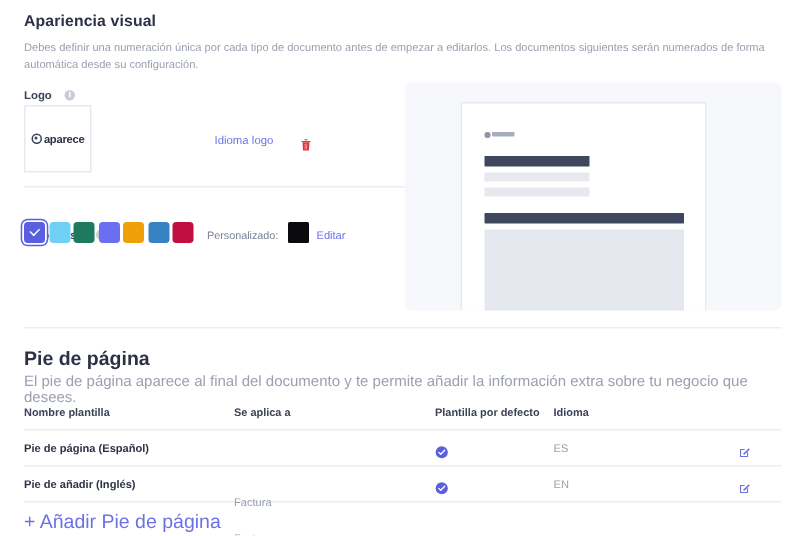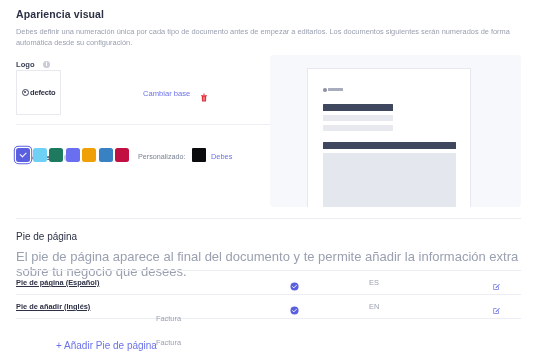--- a/index.html
+++ b/index.html
@@ -261,29 +261,29 @@
     position: absolute;
     left: 16px; top: 218px;
     width: 505px; height: 1px;
     background: #eceef3;
   }
 
   
   .footer-title {
     position: absolute;
     left: 16px; top: 231px;
-    font-size: 10px;
-    font-weight: normal;
+    font-size: 13px;
+    font-weight: bold;
     color: #2c3145;
   }
   .footer-desc {
     position: absolute;
     left: 16px; top: 249px;
     width: 505px;
-    font-size: 13px;
+    font-size: 10px;
     color: #9aa0b0;
   }
 
   .table {
     position: absolute;
     left: 16px; top: 270px;
     width: 505px;
   }
   .thead {
     position: relative;
@@ -308,21 +308,20 @@
     border-top: 1px solid #eceef3;
   }
   .td {
     position: absolute;
     top: 7px;
     font-size: 7.4px;
   }
   .td-name {
     font-weight: bold;
     color: #2c3145;
-    text-decoration: underline;
   }
   .td-plain {
     color: #9aa0b0;
     margin-top: 36px;
   }
   .td-lang {
     color: #9aa0b0;
   }
   .check-icon {
     position: absolute;
@@ -337,49 +336,48 @@
     cursor: pointer;
   }
   .table-bottom-border {
     border-top: 1px solid #eceef3;
     height: 0;
   }
 
   .add-link {
     position: absolute;
     left: 16px; top: 340px;
-    font-size: 10px;
+    font-size: 13px;
     color: #6b72e8;
     cursor: pointer;
     white-space: nowrap;
-    margin-left: 40px;
   }
 </style>
 </head>
 <body>
 
 <div class="page">
 
   <section class="appearance">
     <div class="sec-title">Apariencia visual</div>
     <div class="sec-desc">Debes definir una numeración única por cada tipo de documento antes de empezar a editarlos. Los documentos siguientes serán numerados de forma automática desde su configuración.</div>
 
     <div class="logo-label">
       <span class="field-label">Logo</span>
       <span class="info-icon"></span>
     </div>
 
     <div class="logo-box">
       <div class="logo-mark">
         <span class="logo-glyph"></span>
-        <span class="logo-word">defecto</span>
+        <span class="logo-word">aparece</span>
       </div>
     </div>
 
-    <div class="change-logo">Cambiar base</div>
+    <div class="change-logo">Idioma logo</div>
 
     <div class="trash-icon">
       <svg viewBox="0 0 16 18" width="8" height="9" aria-hidden="true">
         <path d="M2 4h12v1.4H2z" fill="#e0323c"></path>
         <path d="M6 1.5h4v1.6H6z" fill="#e0323c"></path>
         <path d="M3.3 5.6h9.4l-0.8 11.2H4.1z" fill="#e0323c"></path>
         <path d="M6.3 7.6h0.9v7.4h-0.9zM8.6 7.6h0.9v7.4h-0.9z" fill="#ffffff" opacity="0.75"></path>
       </svg>
     </div>
 
@@ -395,21 +393,21 @@
         <div class="swatch" style="background: rgb(111, 208, 245);"></div>
         <div class="swatch" style="background: rgb(29, 122, 95);"></div>
         <div class="swatch" style="background: rgb(106, 110, 240);"></div>
         <div class="swatch" style="background: rgb(240, 160, 7);"></div>
         <div class="swatch" style="background: rgb(56, 129, 194);"></div>
         <div class="swatch" style="background: rgb(192, 15, 64);"></div>
       </div>
 
     <div class="custom-label">Personalizado:</div>
     <div class="custom-swatch" id="custom-swatch" style="background: rgb(11, 11, 13);"></div>
-    <div class="edit-link">Debes</div>
+    <div class="edit-link">Editar</div>
   </section>
 
   <div class="preview">
     <div class="doc-sheet">
       <div class="doc-logo">
         <span class="doc-logo-glyph"></span>
         <span class="doc-logo-word"></span>
       </div>
       <div class="doc-bar-dark"></div>
       <div class="doc-bar-light1"></div>
@@ -419,20 +417,26 @@
     </div>
   </div>
 
   <div class="divider-main"></div>
 
   <section>
     <div class="footer-title">Pie de página</div>
     <div class="footer-desc">El pie de página aparece al final del documento y te permite añadir la información extra sobre tu negocio que desees.</div>
 
     <div class="table">
+      <div class="thead">
+        <div class="th c1">Nombre plantilla</div>
+        <div class="th c2">Se aplica a</div>
+        <div class="th c3">Plantilla por defecto</div>
+        <div class="th c4">Idioma</div>
+      </div>
       <div id="table-body">
           <div class="trow">
             <div class="td td-name c1">Pie de página (Español)</div>
             <div class="td td-plain c2">Factura</div>
             <div class="check-icon c3"><svg viewBox="0 0 20 20" width="9" height="9">
                 <circle cx="10" cy="10" r="9" fill="#5a5fe0"></circle>
                 <path d="M5.6 10.2l2.9 2.9 5.9-6" fill="none" stroke="#ffffff" stroke-width="2" stroke-linecap="round" stroke-linejoin="round"></path>
               </svg></div>
             <div class="td td-lang c4">ES</div>
             <div class="row-edit-icon c5"><svg viewBox="0 0 20 20" width="9" height="9">

